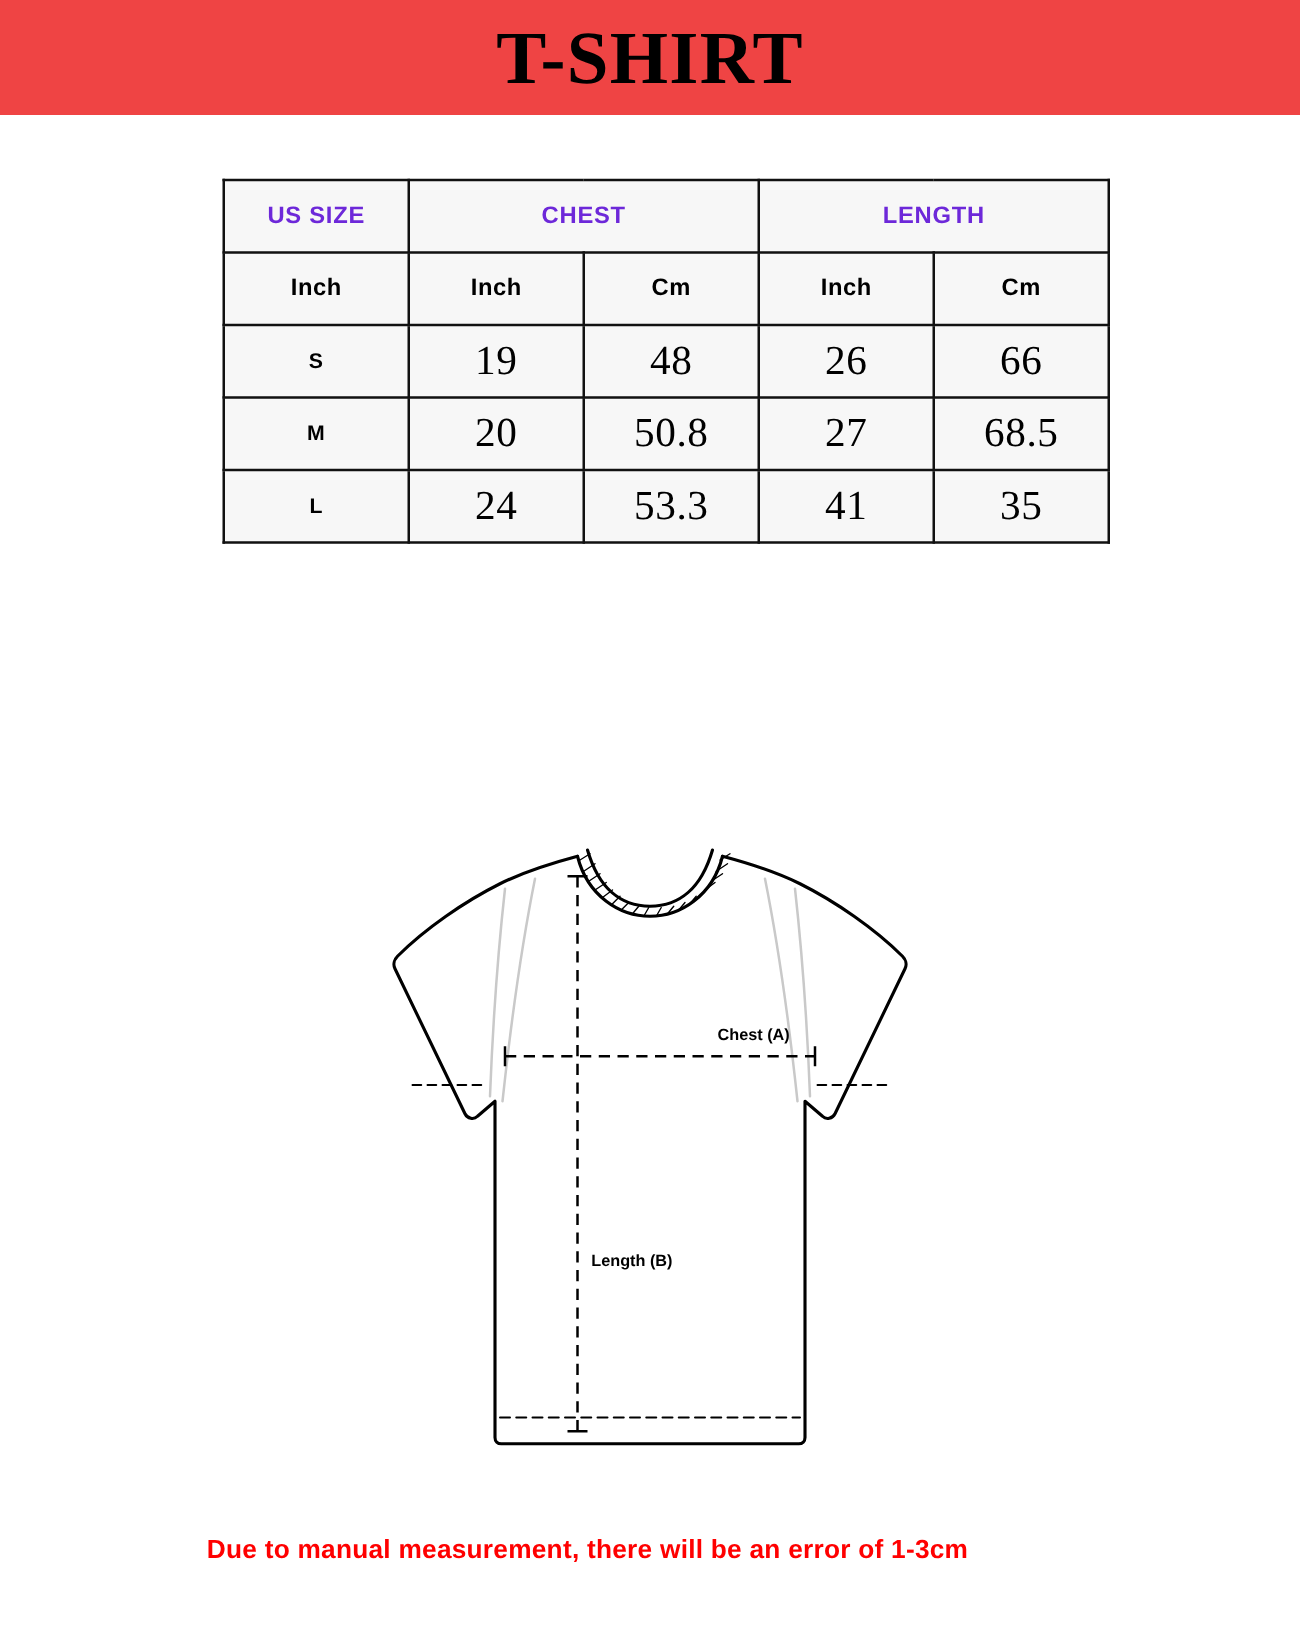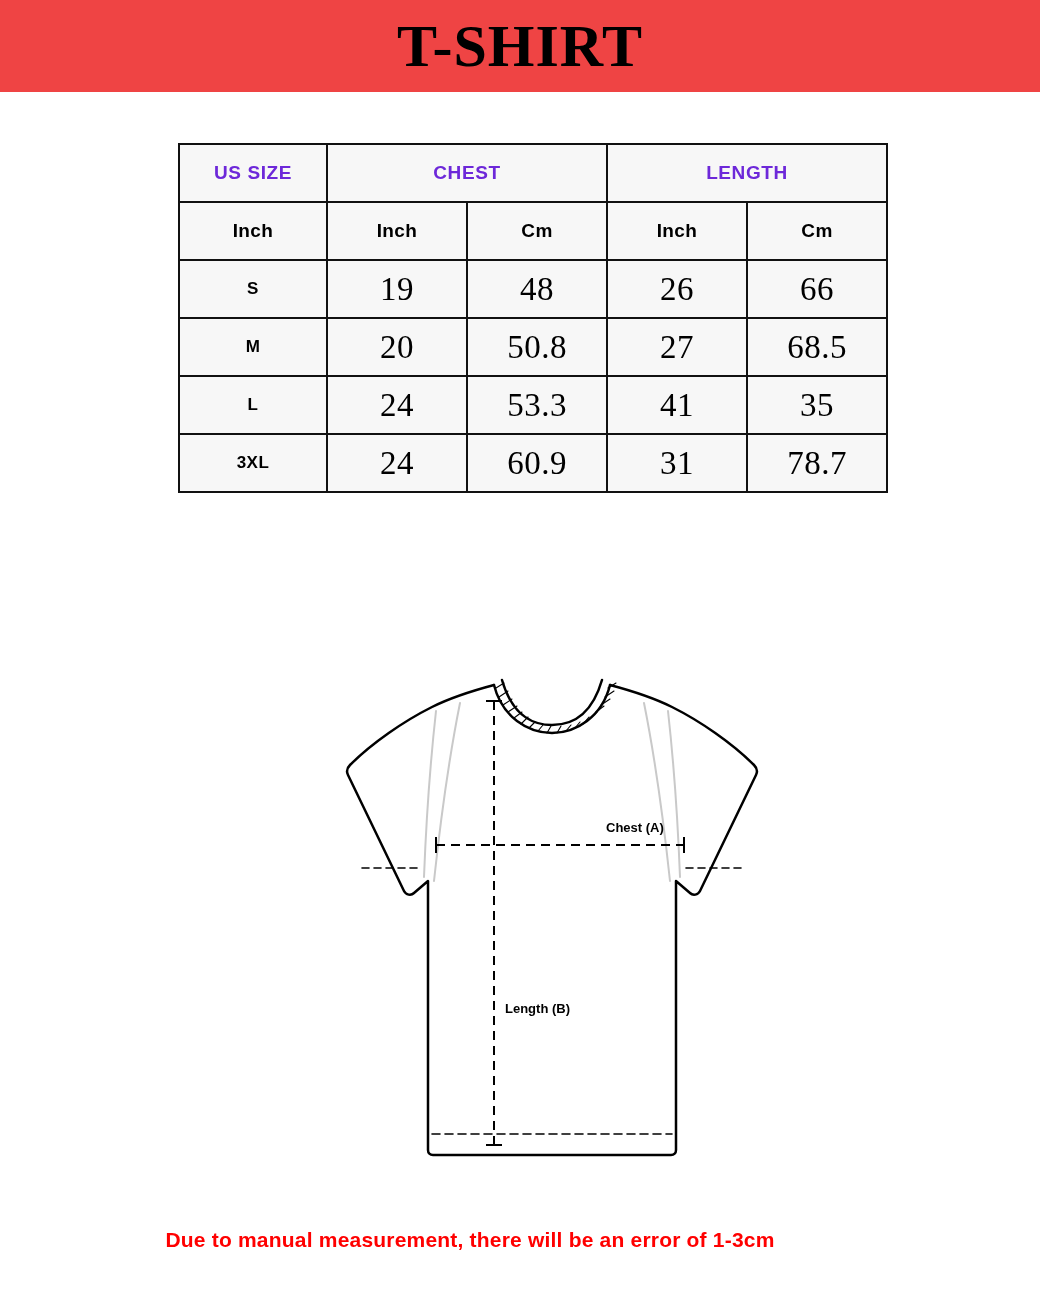--- a/index.html
+++ b/index.html
@@ -89,21 +89,20 @@
     letter-spacing: 0.5px;
   }
 
   
   .diagram {
     position: absolute;
     top: 645px;
     left: 0;
     width: 886px;
     height: 545px;
-    padding-left: 32px;
   }
 
   
   .footer-note {
     position: absolute;
     top: 1228px;
     left: 0;
     width: 940px;
     text-align: center;
     font-size: 21px;
@@ -155,27 +154,20 @@
         <td class="num">50.8</td>
         <td class="num">27</td>
         <td class="num">68.5</td>
       </tr>
       <tr class="data-row">
         <td class="size-label">L</td>
         <td class="num">24</td>
         <td class="num">53.3</td>
         <td class="num">41</td>
         <td class="num">35</td>
-      </tr>
-      <tr class="data-row">
-        <td class="size-label">3XL</td>
-        <td class="num">24</td>
-        <td class="num">60.9</td>
-        <td class="num">31</td>
-        <td class="num">78.7</td>
       </tr>
     </tbody>
   </table>
 </div>
 
 <div class="diagram">
   <svg width="1040" height="545" viewBox="0 0 1040 545" xmlns="http://www.w3.org/2000/svg">
     <g fill="none" stroke="#000000" stroke-width="2.5" stroke-linejoin="round" stroke-linecap="round">
 
       <path d="M462,40

